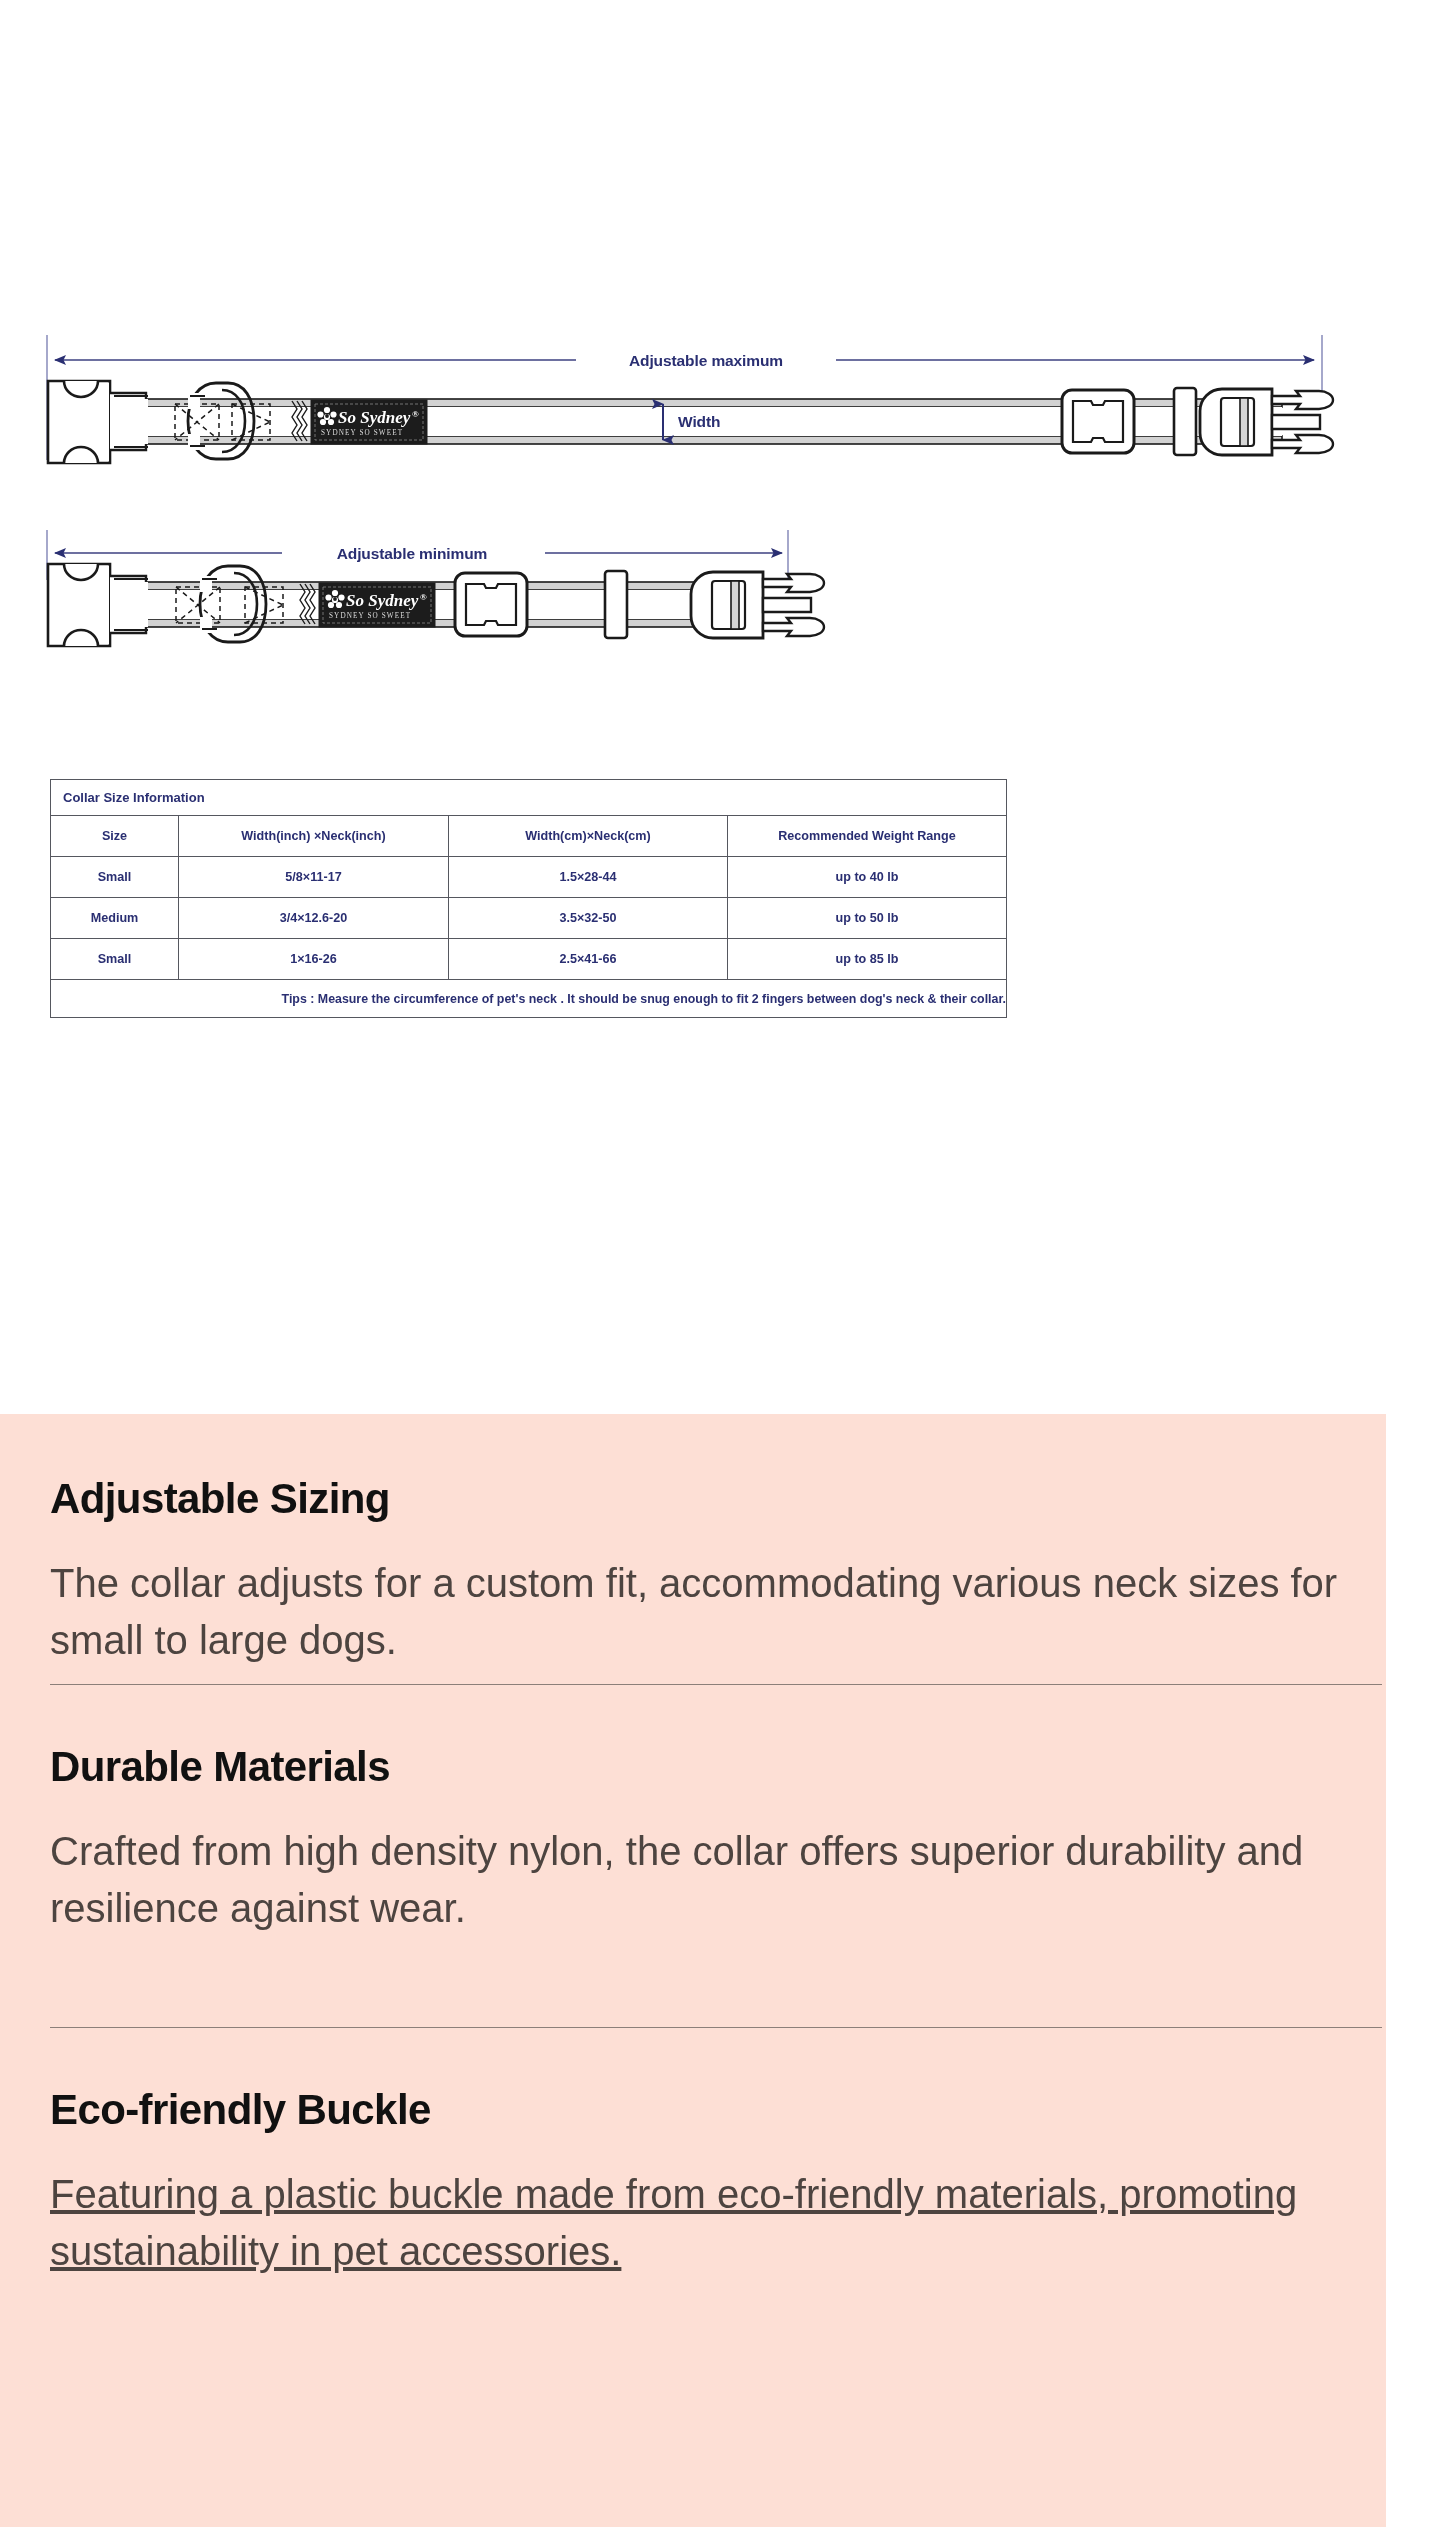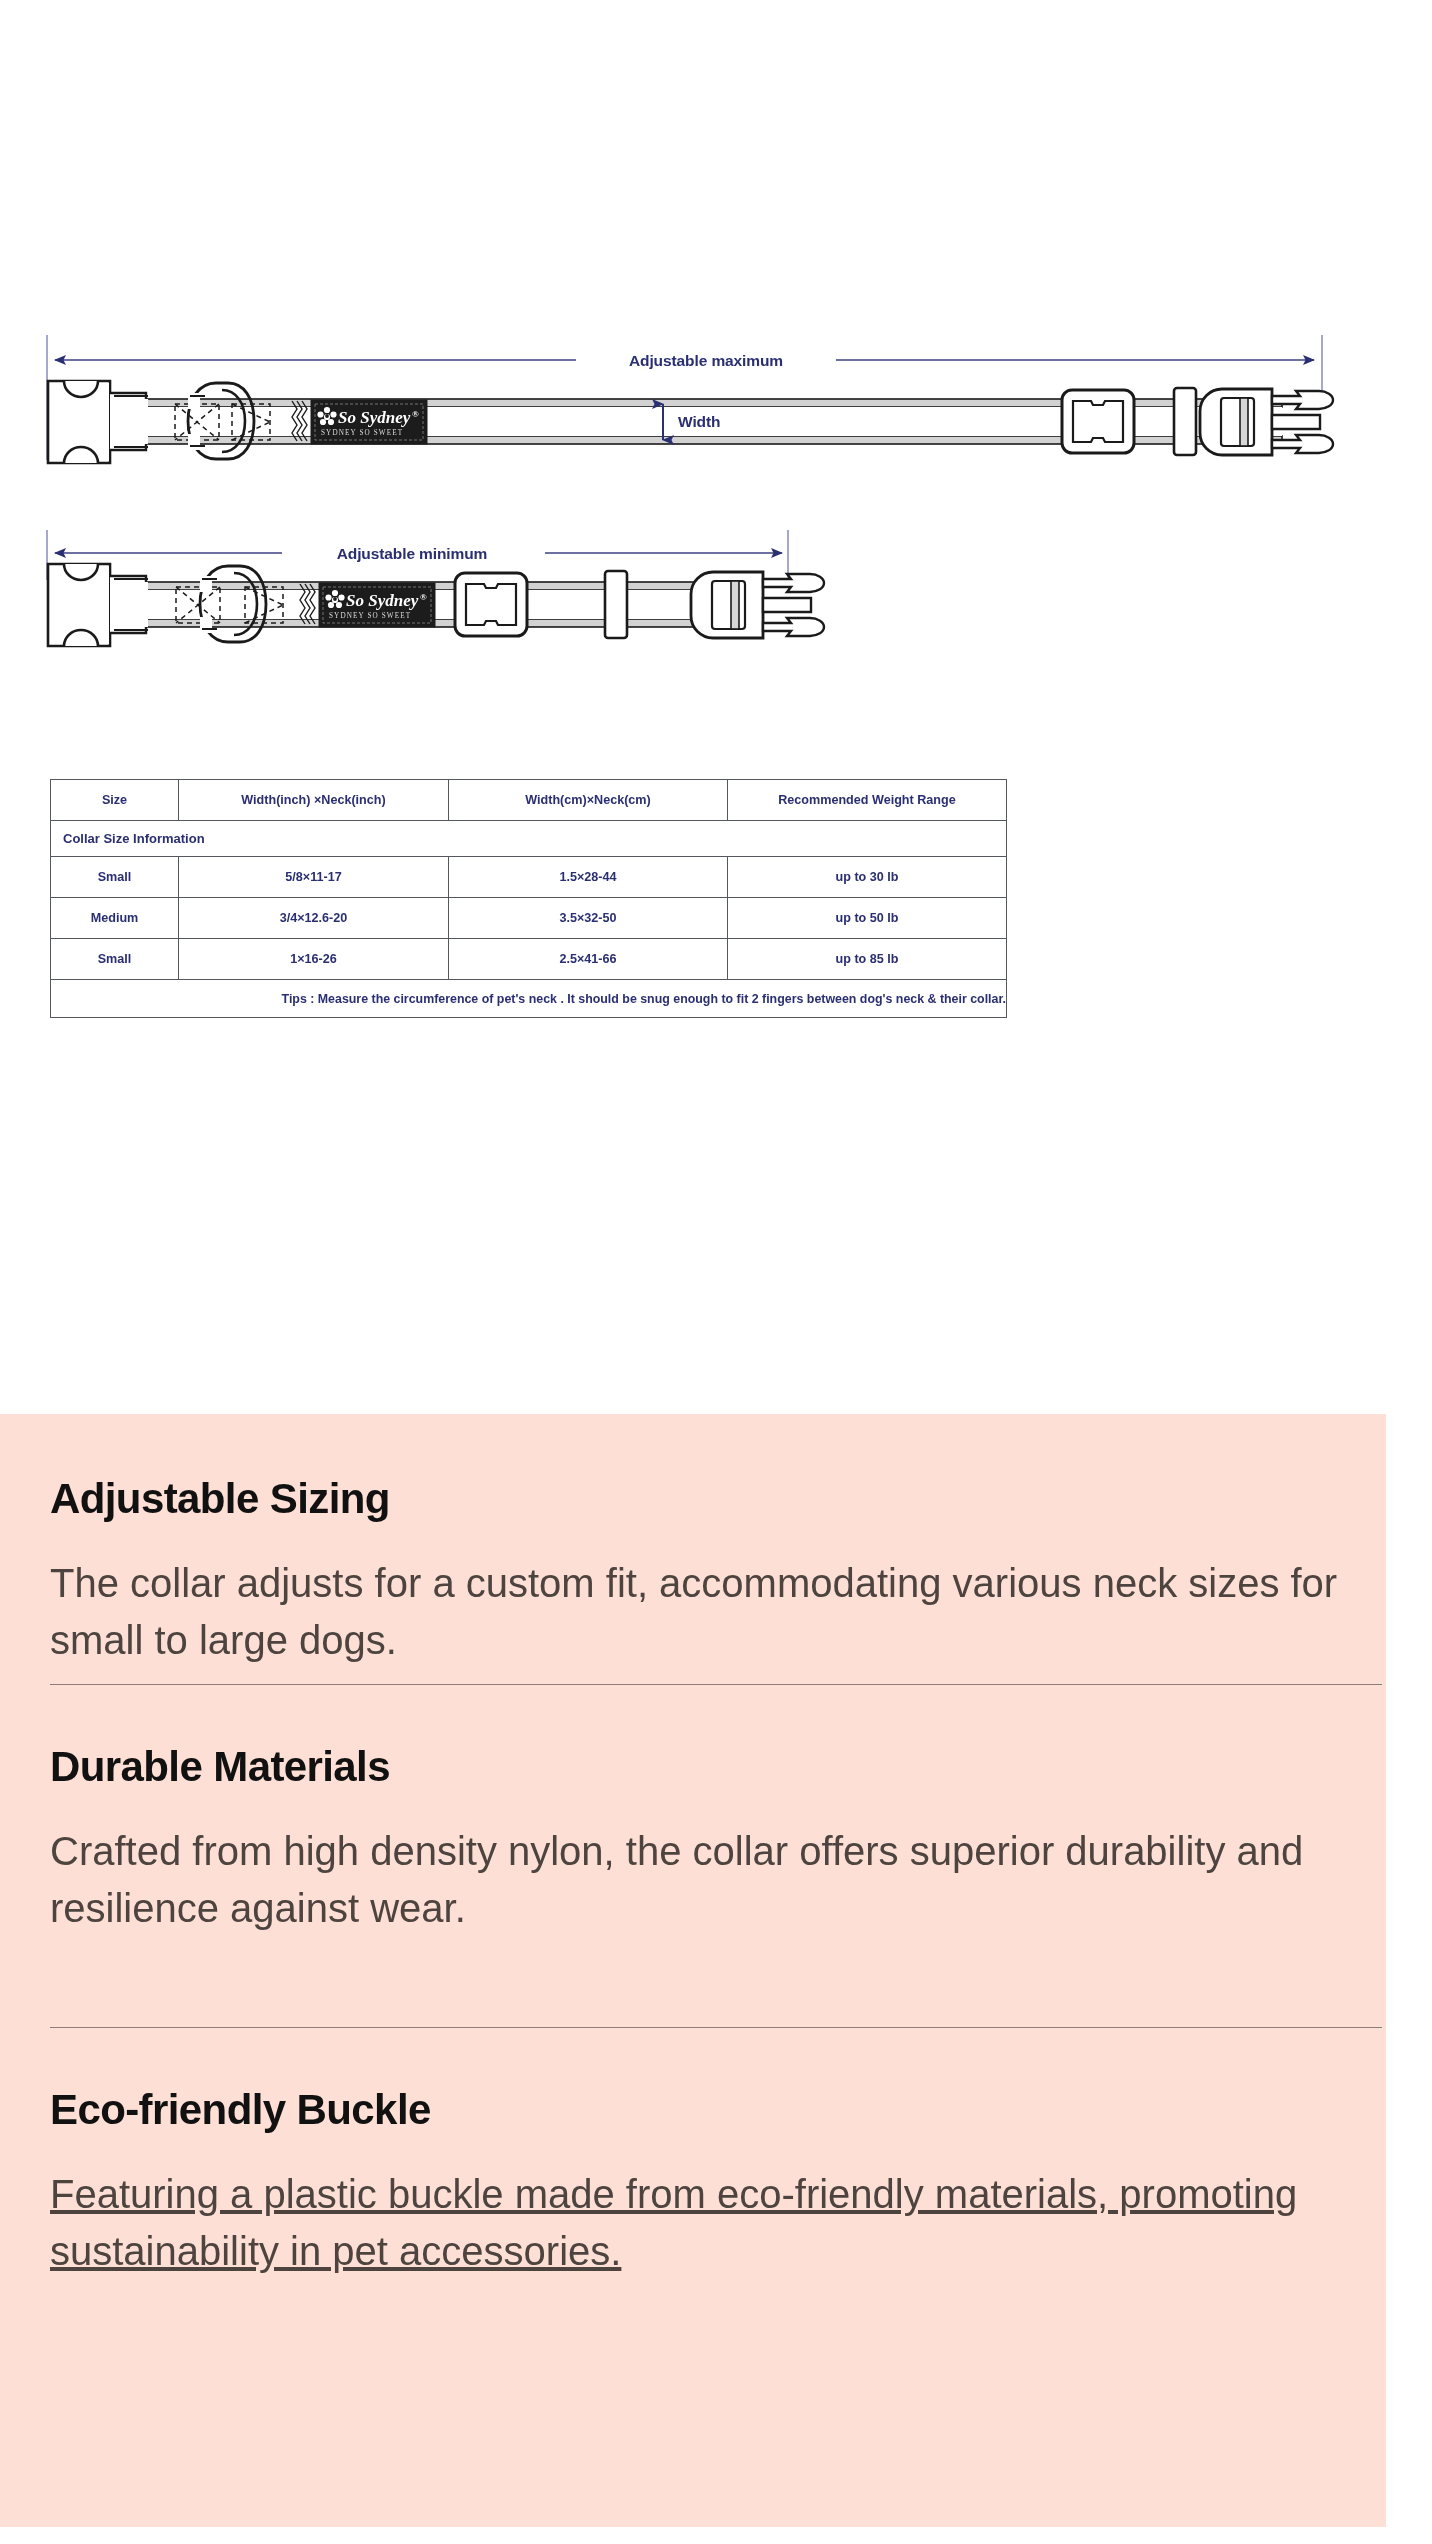--- a/index.html
+++ b/index.html
@@ -336,35 +336,35 @@
 
     <table id="size-table">
       <colgroup>
         <col class="col-size">
           <col class="col-inch">
           <col class="col-cm">
           <col class="col-wt">
       </colgroup>
       <thead>
         <tr>
+          <th class="title-cell" colspan="4">Collar Size Information</th>
+        </tr>
+        <tr>
           <th>Size</th>
           <th>Width(inch) ×Neck(inch)</th>
           <th>Width(cm)×Neck(cm)</th>
           <th>Recommended Weight Range</th>
         </tr>
-        <tr>
-          <th class="title-cell" colspan="4">Collar Size Information</th>
-        </tr>
       </thead>
       <tbody>
         <tr>
           <td>Small</td>
           <td>5/8×11-17</td>
           <td>1.5×28-44</td>
-          <td>up to 30 lb</td>
+          <td>up to 40 lb</td>
         </tr>
         <tr>
           <td>Medium</td>
           <td>3/4×12.6-20</td>
           <td>3.5×32-50</td>
           <td>up to 50 lb</td>
         </tr>
         <tr>
           <td>Small</td>
           <td>1×16-26</td>

